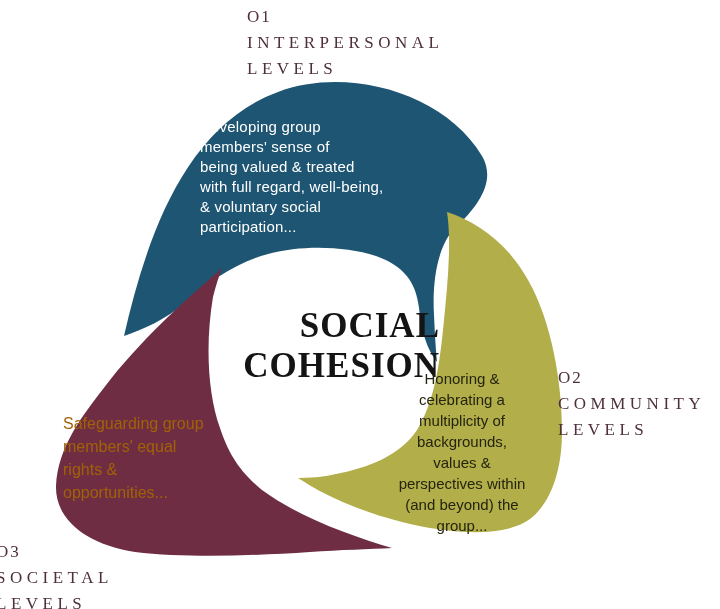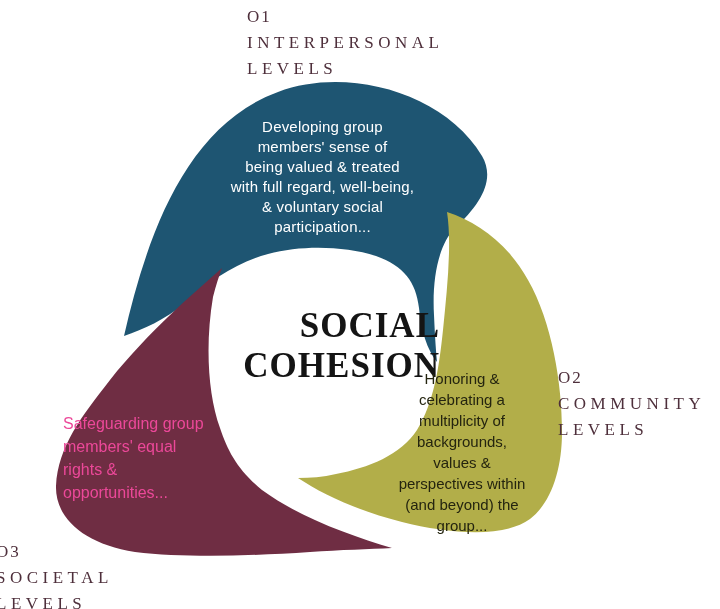--- a/index.html
+++ b/index.html
@@ -20,29 +20,28 @@
     left: 0;
     top: 0;
   }
   .seg-text {
     position: absolute;
     white-space: pre-line;
     font-family: "Liberation Sans", sans-serif;
   }
   .seg-text.blue {
     left: 200px; top: 117px; width: 245px;
-    text-align: center;
     color: #ffffff;
     font-size: 15px; line-height: 20px;
     letter-spacing: 0.2px;
   }
   .seg-text.maroon {
     left: 63px; top: 412px; width: 195px;
     text-align: left;
-    color: #ec4899;
+    color: #a16207;
     font-size: 16px; line-height: 23px;
   }
   .seg-text.olive {
     left: 372px; top: 368px; width: 180px;
     text-align: center;
     color: #24240f;
     font-size: 15px; line-height: 21px;
   }
   .center-title {
     position: absolute;

